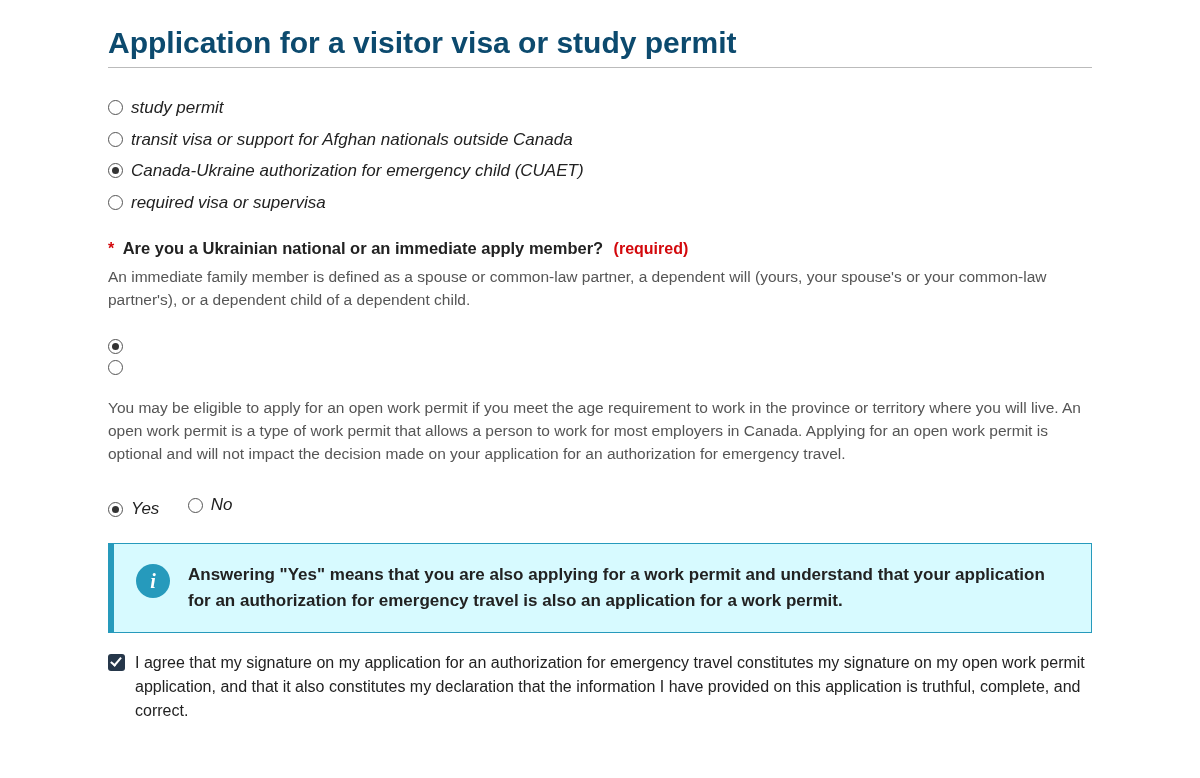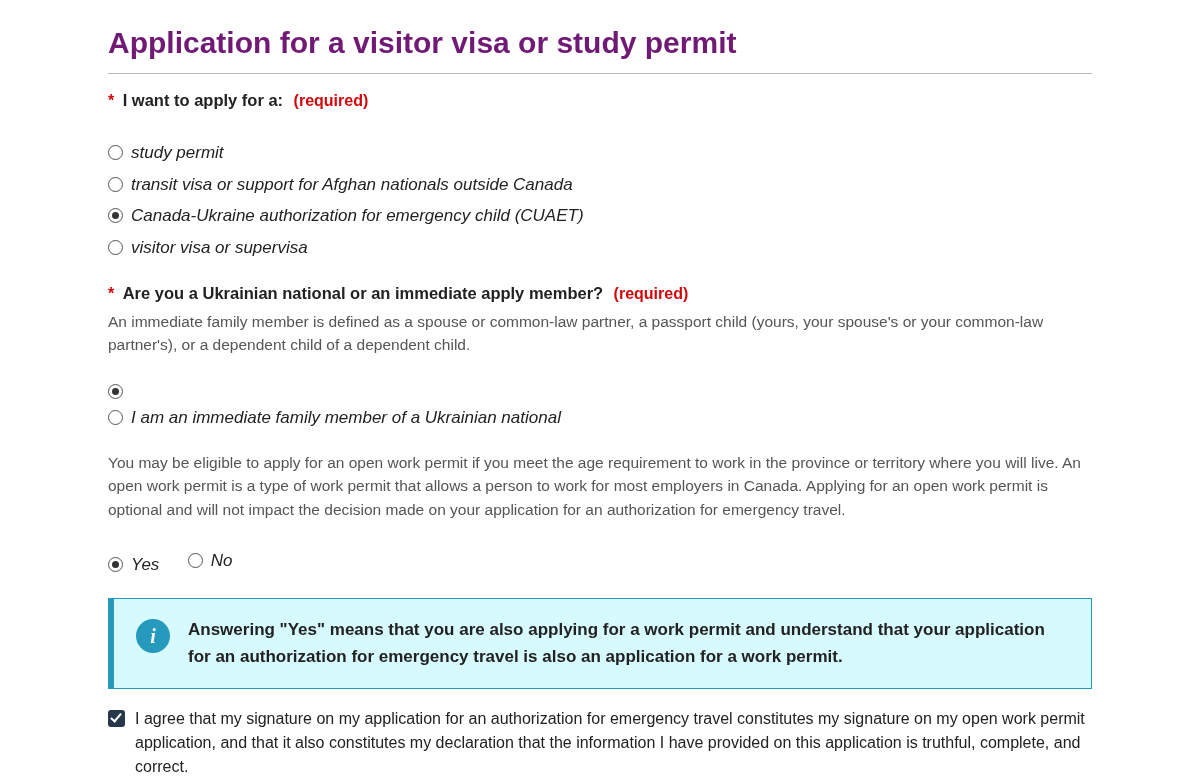--- a/index.html
+++ b/index.html
@@ -13,23 +13,23 @@
   }
   .container {
     width: 1000px;
     margin: 0 auto;
     padding: 0 8px;
   }
   h1 {
     font-size: 30px;
     font-weight: 700;
     margin: 0 0 8px 0;
-    padding-bottom: 8px;
+    padding-bottom: 2px;
     border-bottom: 1px solid #bbb;
-    color: #701a75;
+    color: #0c4a6e;
   }
   .field-group { margin: 14px 0 18px 0; }
   .field-label {
     font-weight: 700;
     color: #222;
     font-size: 16.5px;
   }
   .asterisk {
     color: #d3080c;
     font-weight: 700;
@@ -139,59 +139,53 @@
   .indent { margin-left: 0; }
 </style>
 </head>
 <body>
 
 <div class="container">
 
   <h1>Application for a visitor visa or study permit</h1>
 
   <div class="field-group">
-    <div>
-      <span class="asterisk">*</span>
-      <span class="field-label">I want to apply for a:</span>
-      <span class="required-tag">(required)</span>
-    </div>
     <div class="radio-list indent">
       <label class="radio-row">
         <span class="radio"></span>
         <span>study permit</span>
       </label>
       <label class="radio-row">
         <span class="radio"></span>
         <span>transit visa or support for Afghan nationals outside Canada</span>
       </label>
       <label class="radio-row">
         <span class="radio selected"></span>
         <span>Canada-Ukraine authorization for emergency child (CUAET)</span>
       </label>
       <label class="radio-row">
         <span class="radio"></span>
-        <span>visitor visa or supervisa</span>
+        <span>required visa or supervisa</span>
       </label>
     </div>
   </div>
 
   <div class="field-group">
     <div>
       <span class="asterisk">*</span>
       <span class="field-label">Are you a Ukrainian national or an immediate apply member?</span>
       <span class="required-tag">(required)</span>
     </div>
-    <div class="help-text">An immediate family member is defined as a spouse or common-law partner, a passport child (yours, your spouse's or your common-law partner's), or a dependent child of a dependent child.</div>
+    <div class="help-text">An immediate family member is defined as a spouse or common-law partner, a dependent will (yours, your spouse's or your common-law partner's), or a dependent child of a dependent child.</div>
     <div class="radio-list">
       <label class="radio-row">
         <span class="radio selected"></span>
       </label>
       <label class="radio-row">
         <span class="radio"></span>
-        <span>I am an immediate family member of a Ukrainian national</span>
       </label>
     </div>
   </div>
 
   <div class="field-group">
     <div class="help-text">You may be eligible to apply for an open work permit if you meet the age requirement to work in the province or territory where you will live. An open work permit is a type of work permit that allows a person to work for most employers in Canada. Applying for an open work permit is optional and will not impact the decision made on your application for an authorization for emergency travel.</div>
     <div class="radio-list">
       <label class="radio-row inline">
         <span class="radio selected"></span>
         <span>Yes</span>

